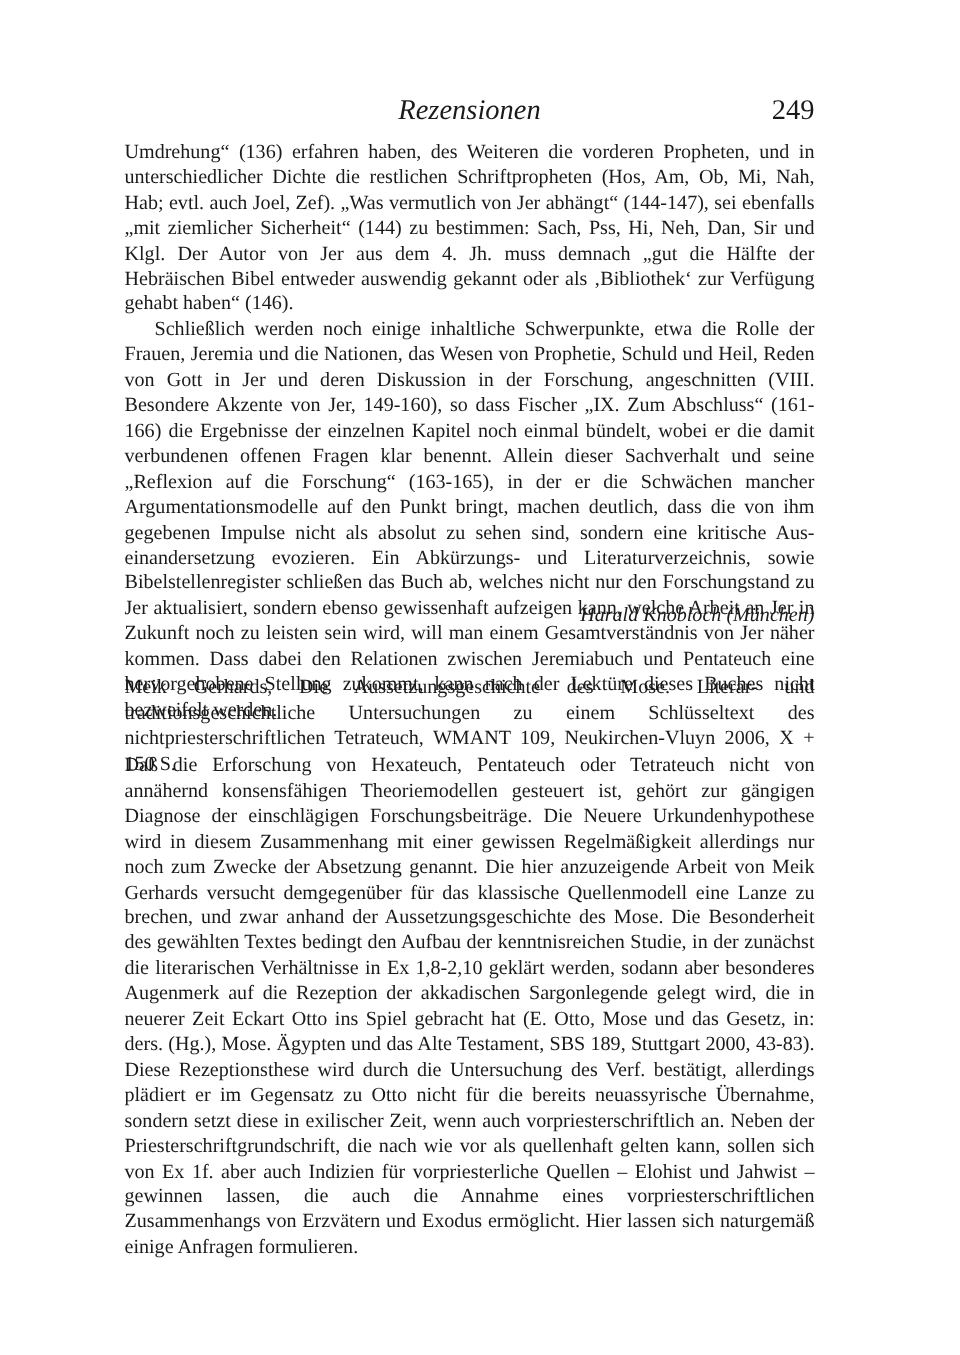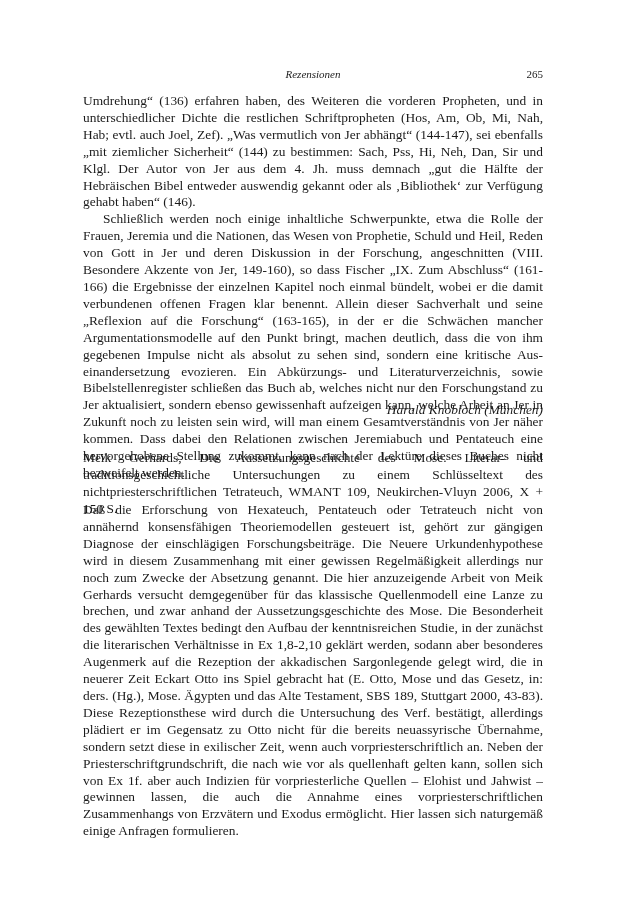--- a/index.html
+++ b/index.html
@@ -13,21 +13,21 @@
     color: #1a1a1a;
     font-size: 13.4px;
     line-height: 16.9px;
   }
   .running-head {
     position: absolute;
     top: 66px;
     left: 0;
     width: 460px;
     height: 20px;
-    font-size: 11px;
+    font-size: 19px;
   }
   .running-title {
     position: absolute;
     left: 0; right: 0;
     text-align: center;
     font-style: italic;
   }
   .page-number {
     position: absolute;
     right: 0;
@@ -42,21 +42,21 @@
   #review2-citation { top: 450px; }
   #review2-body { top: 502px; }
 </style>
 </head>
 <body>
 
 <div class="page">
 
   <div class="running-head">
     <span class="running-title">Rezensionen</span>
-    <span class="page-number">265</span>
+    <span class="page-number">249</span>
   </div>
 
   <div class="block" id="review1">
     <p><span class="it">Umdrehung</span><span>“ (136) erfahren haben, des Weiteren die vorderen Propheten, und in unter­schiedlicher Dichte die restlichen Schriftpropheten (Hos, Am, Ob, Mi, Nah, Hab; evtl. auch Joel, Zef). „Was vermutlich von Jer abhängt“ (144-147), sei ebenfalls „mit ziemlicher Si­cherheit“ (144) zu bestimmen: Sach, Pss, Hi, Neh, Dan, Sir und Klgl. Der Autor von Jer aus dem 4. Jh. muss demnach „gut die Hälfte der Hebräischen Bibel entweder auswendig ge­kannt oder als ‚Bibliothek‘ zur Verfügung gehabt haben“ (146).</span></p>
     <p class="indent">Schließlich werden noch einige inhaltliche Schwerpunkte, etwa die Rolle der Frauen, Jeremia und die Nationen, das Wesen von Prophetie, Schuld und Heil, Reden von Gott in Jer und deren Diskussion in der Forschung, angeschnitten (VIII. Besondere Akzente von Jer, 149-160), so dass Fischer „IX. Zum Abschluss“ (161-166) die Ergebnisse der einzelnen Kapitel noch einmal bündelt, wobei er die damit verbundenen offenen Fragen klar benennt. Allein dieser Sachverhalt und seine „Reflexion auf die Forschung“ (163-165), in der er die Schwächen mancher Argumentationsmodelle auf den Punkt bringt, machen deutlich, dass die von ihm gegebenen Impulse nicht als absolut zu sehen sind, sondern eine kritische Aus­einandersetzung evozieren. Ein Abkürzungs- und Literaturverzeichnis, sowie Bibelstellen­register schließen das Buch ab, welches nicht nur den Forschungstand zu Jer aktualisiert, sondern ebenso gewissenhaft aufzeigen kann, welche Arbeit an Jer in Zukunft noch zu leisten sein wird, will man einem Gesamtverständnis von Jer näher kommen. Dass dabei den Relationen zwischen Jeremiabuch und Pentateuch eine hervorgehobene Stellung zu­kommt, kann nach der Lektüre dieses Buches nicht bezweifelt werden.</p>
   </div>
 
   <div class="block" id="signature">
     <p class="signature">Harald Knobloch (München)</p>
   </div>

